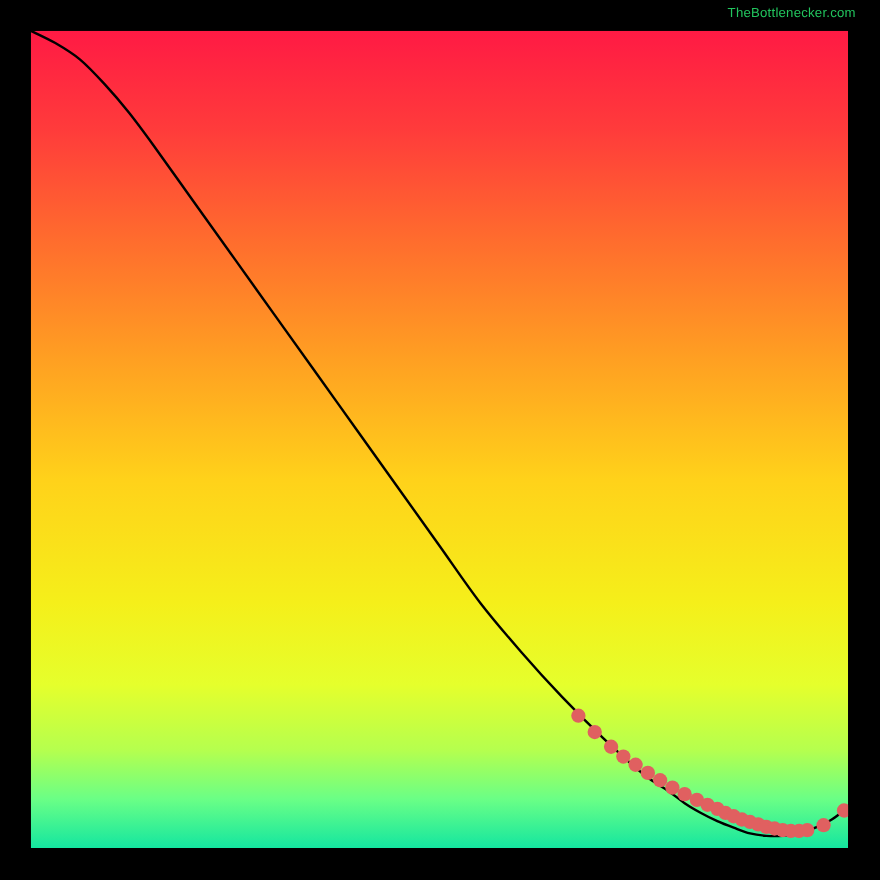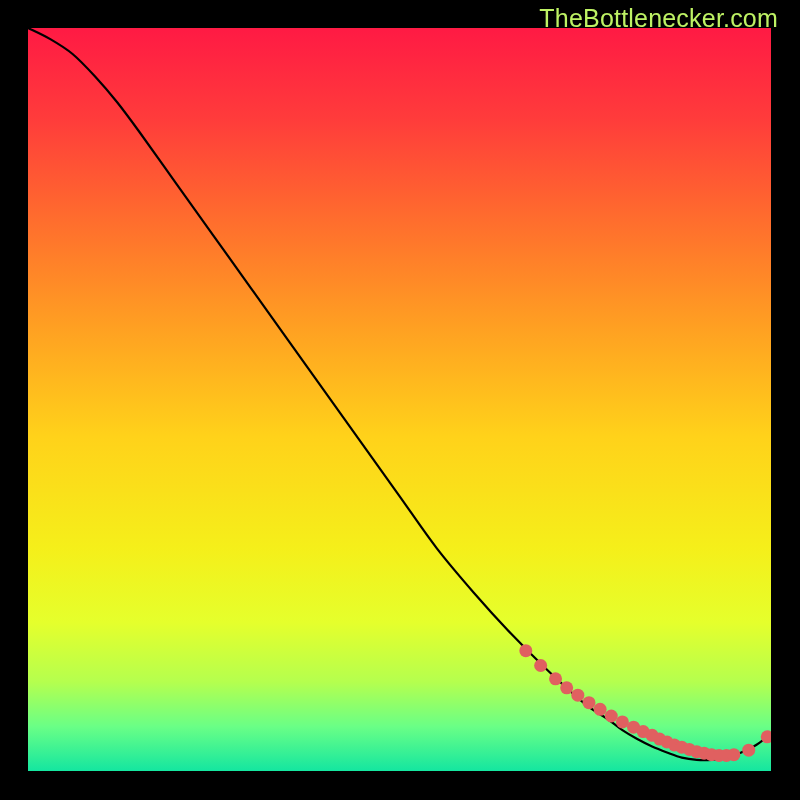--- a/index.html
+++ b/index.html
@@ -14,22 +14,22 @@
   .outer {
     position: relative;
     width: 800px;
     height: 800px;
     background: #000000;
   }
   .watermark {
     position: absolute;
     top: 4px;
     right: 22px;
-    color: #bef264;
-    font-size: 25px;
+    color: #22c55e;
+    font-size: 12px;
     font-weight: 400;
     letter-spacing: 0.2px;
     z-index: 3;
   }
   .plot-area {
     position: absolute;
     left: 28px;
     top: 28px;
     width: 743px;
     height: 743px;

